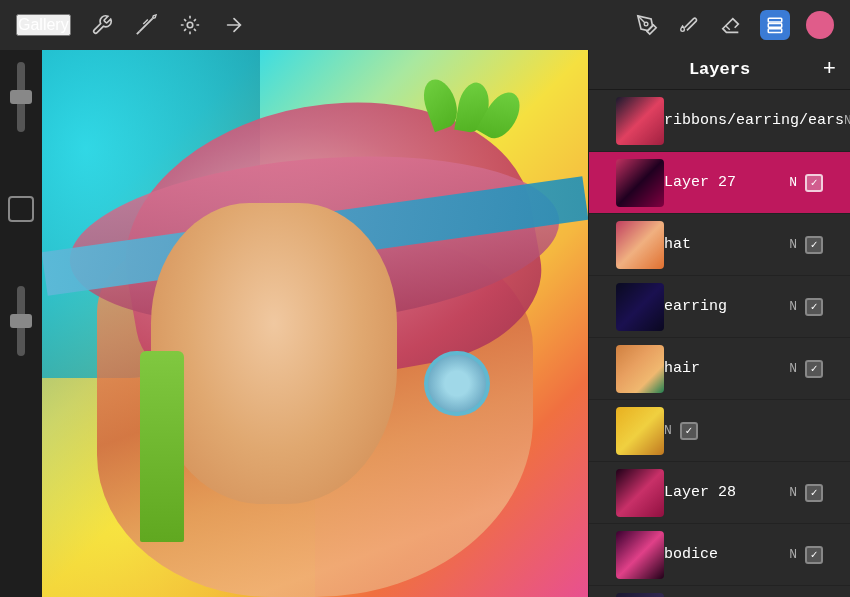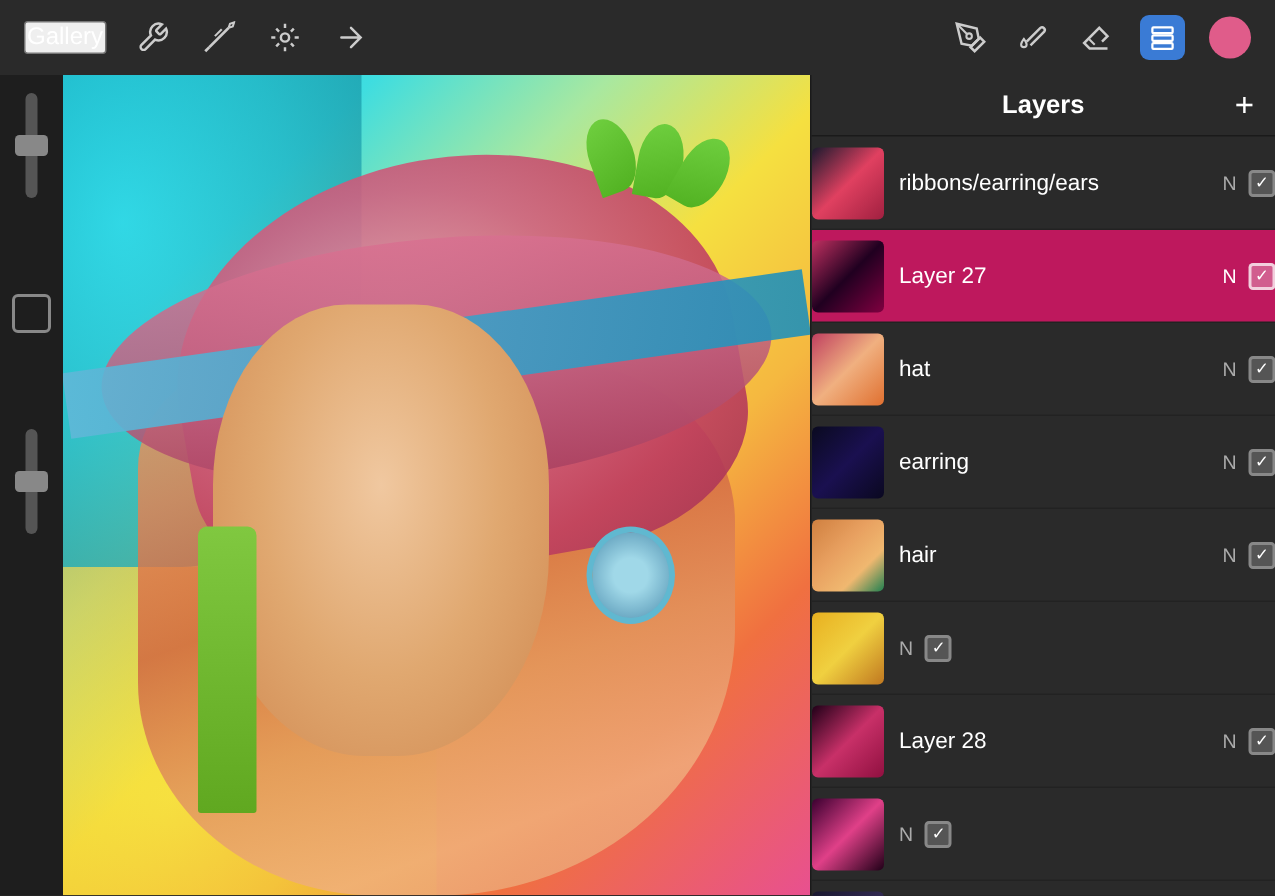--- a/index.html
+++ b/index.html
@@ -245,26 +245,27 @@
       bottom: 0;
       left: 0;
       width: 50%;
       height: 40%;
       background: radial-gradient(ellipse at 30% 70%, #f8e840 0%, #f0c030 60%, #e8a020 100%);
       opacity: 0.5;
     }
 
     
     .layers-panel {
-      width: 310px;
+      width: 262px;
       background: #2a2a2a;
       display: flex;
       flex-direction: column;
       flex-shrink: 0;
       border-left: 1px solid #1a1a1a;
+      font-family: Liberation Mono, monospace;
     }
 
     .layers-header {
       display: flex;
       align-items: center;
       justify-content: center;
       padding: 10px 16px;
       position: relative;
       border-bottom: 1px solid #1a1a1a;
       flex-shrink: 0;
@@ -289,25 +290,24 @@
       flex: 1;
       overflow-y: auto;
     }
     .layers-list::-webkit-scrollbar { width: 4px; }
     .layers-list::-webkit-scrollbar-track { background: #222; }
     .layers-list::-webkit-scrollbar-thumb { background: #555; border-radius: 2px; }
 
     .layer-item {
       display: flex;
       align-items: center;
-      padding: 6px 0;
+      padding: 6px 27px;
       height: 62px;
       border-bottom: 1px solid #222;
       cursor: pointer;
-      gap: 10px;
     }
     .layer-item.active { background: #be185d; }
 
     .layer-thumb {
       width: 48px;
       height: 48px;
       border-radius: 4px;
       overflow: hidden;
       flex-shrink: 0;
       background: #333;
@@ -554,20 +554,23 @@
           <div class="layer-info">
             <span class="layer-name">Layer 28</span>
           </div>
           <div class="layer-controls">
             <span class="layer-mode">N</span>
             <div class="layer-checkbox checked"></div>
           </div>
         </div>
         <div class="layer-item">
           <div class="layer-thumb thumb-bodice"></div>
+          <div class="layer-info">
+            <span class="layer-name">bodice</span>
+          </div>
           <div class="layer-controls">
             <span class="layer-mode">N</span>
             <div class="layer-checkbox checked"></div>
           </div>
         </div>
         <div class="layer-item">
           <div class="layer-thumb thumb-body"></div>
         </div>
       </div>
   </div>

